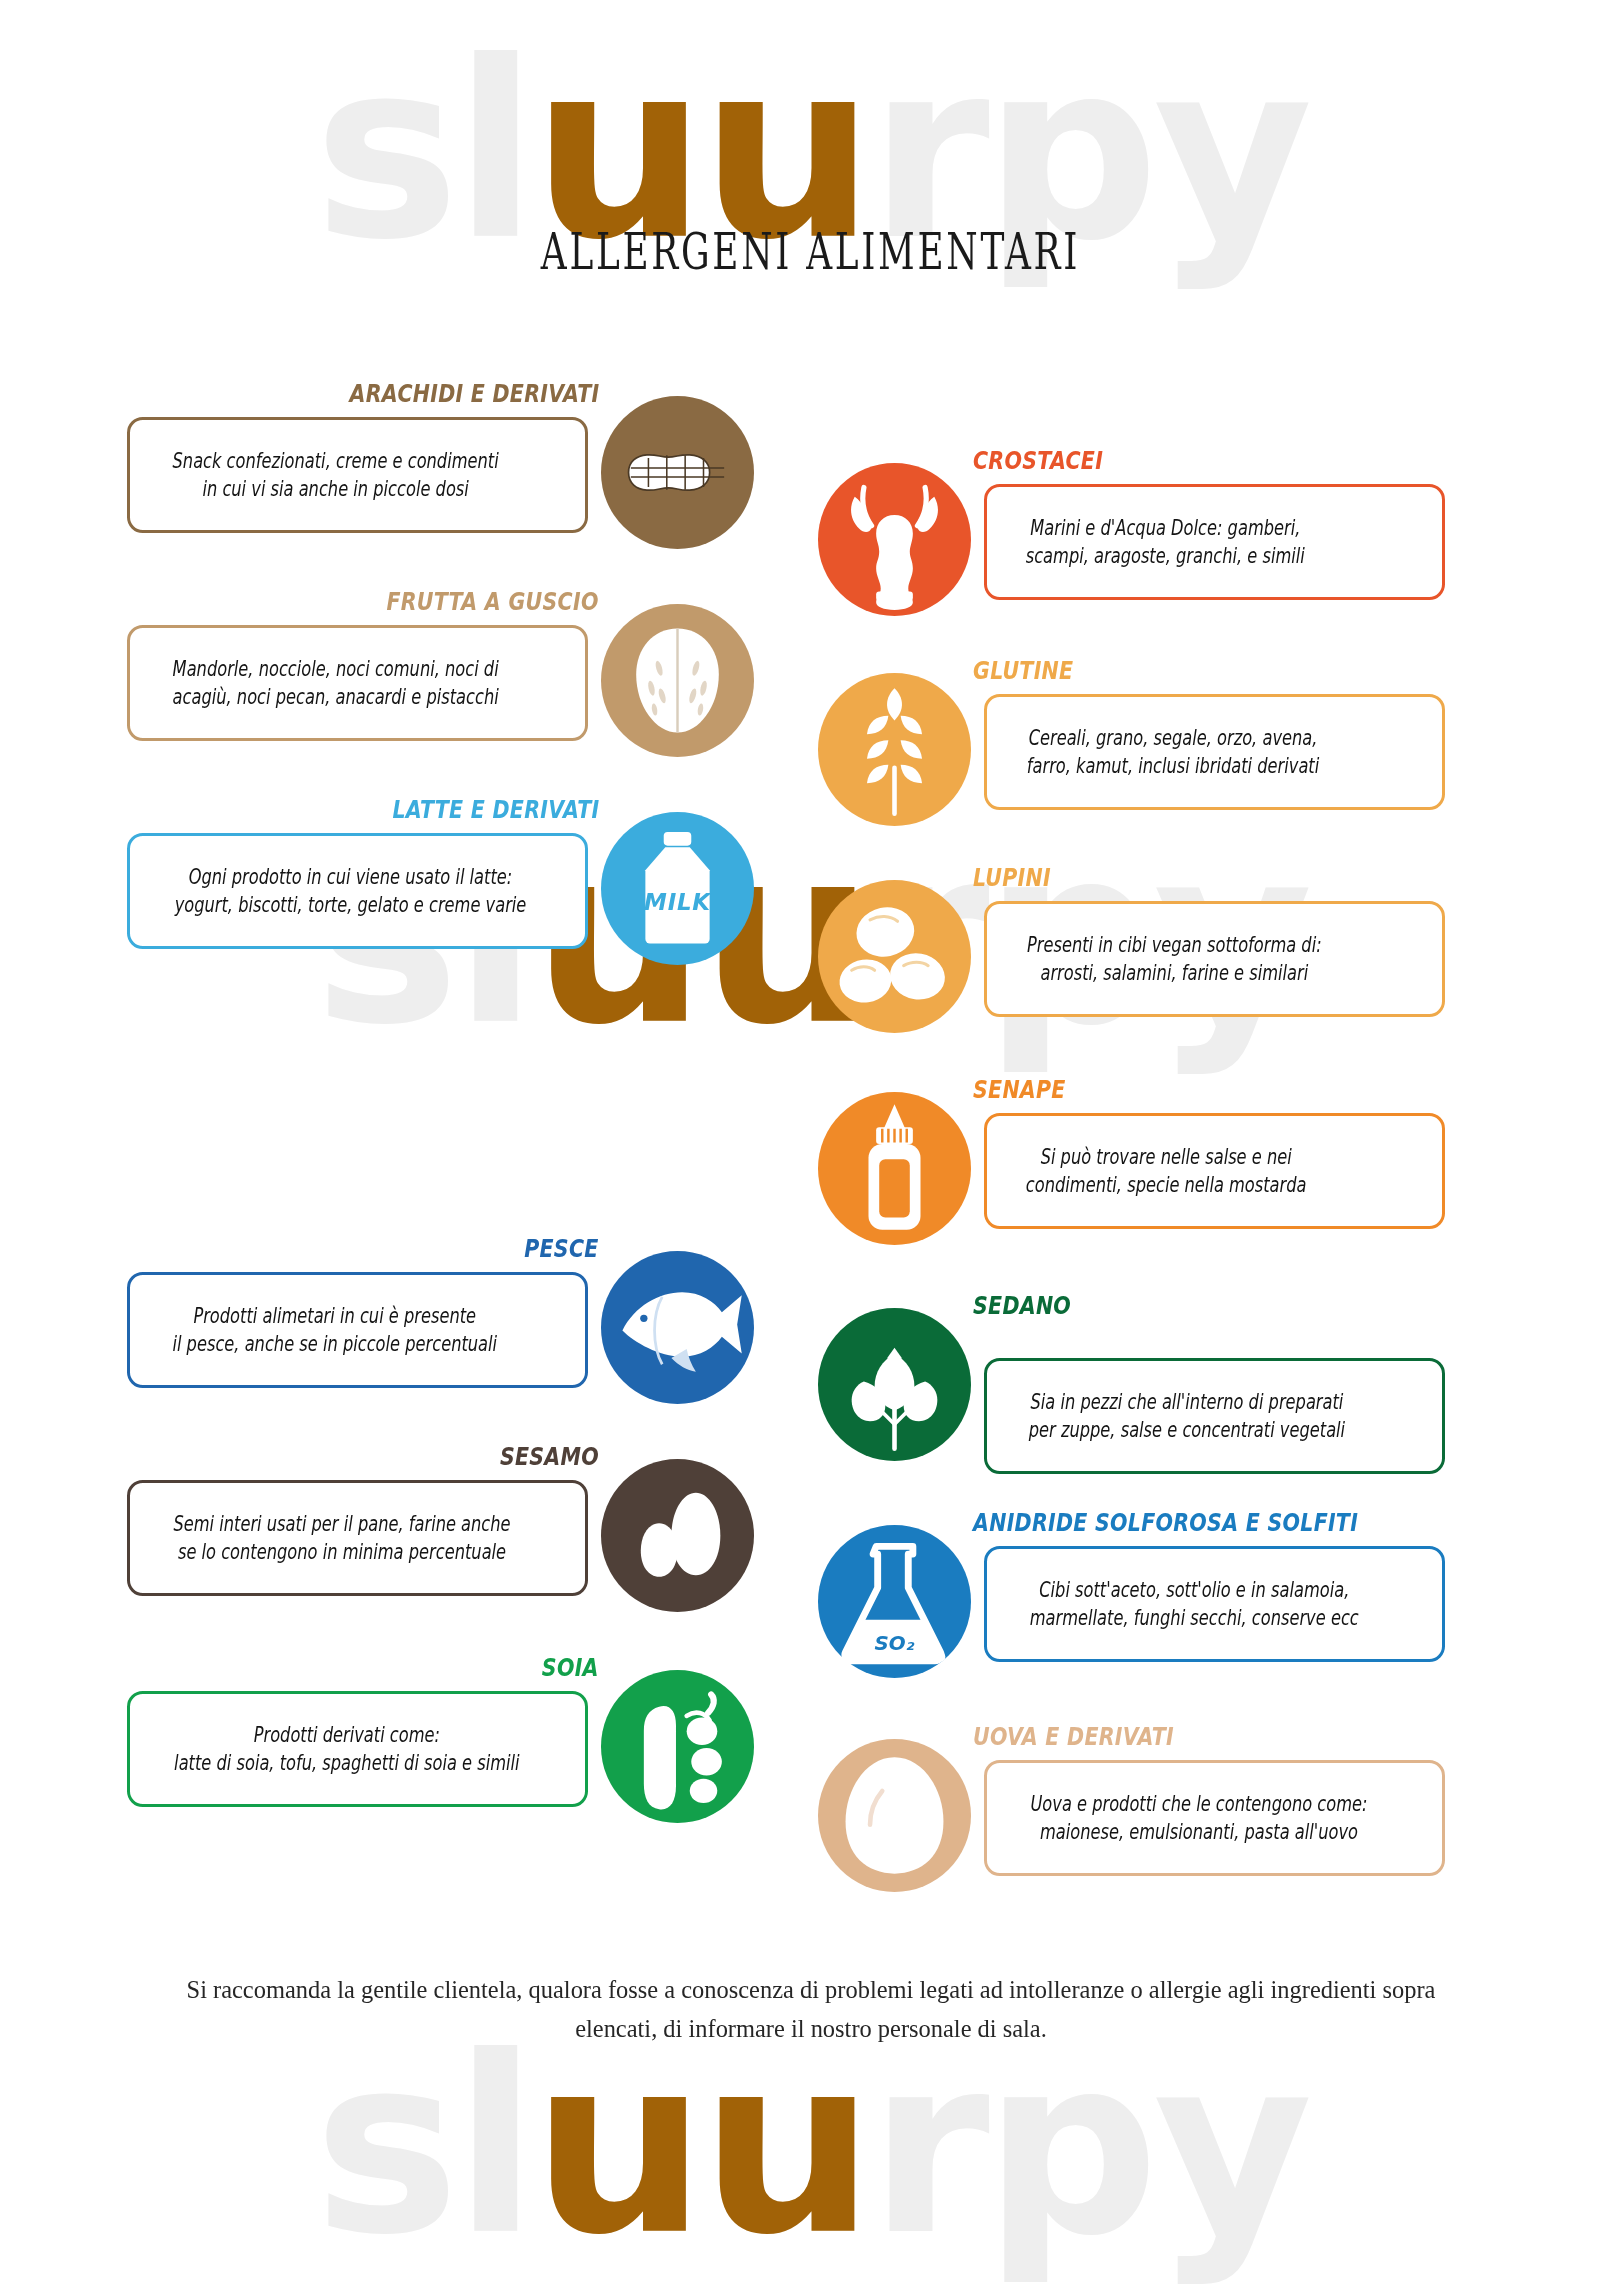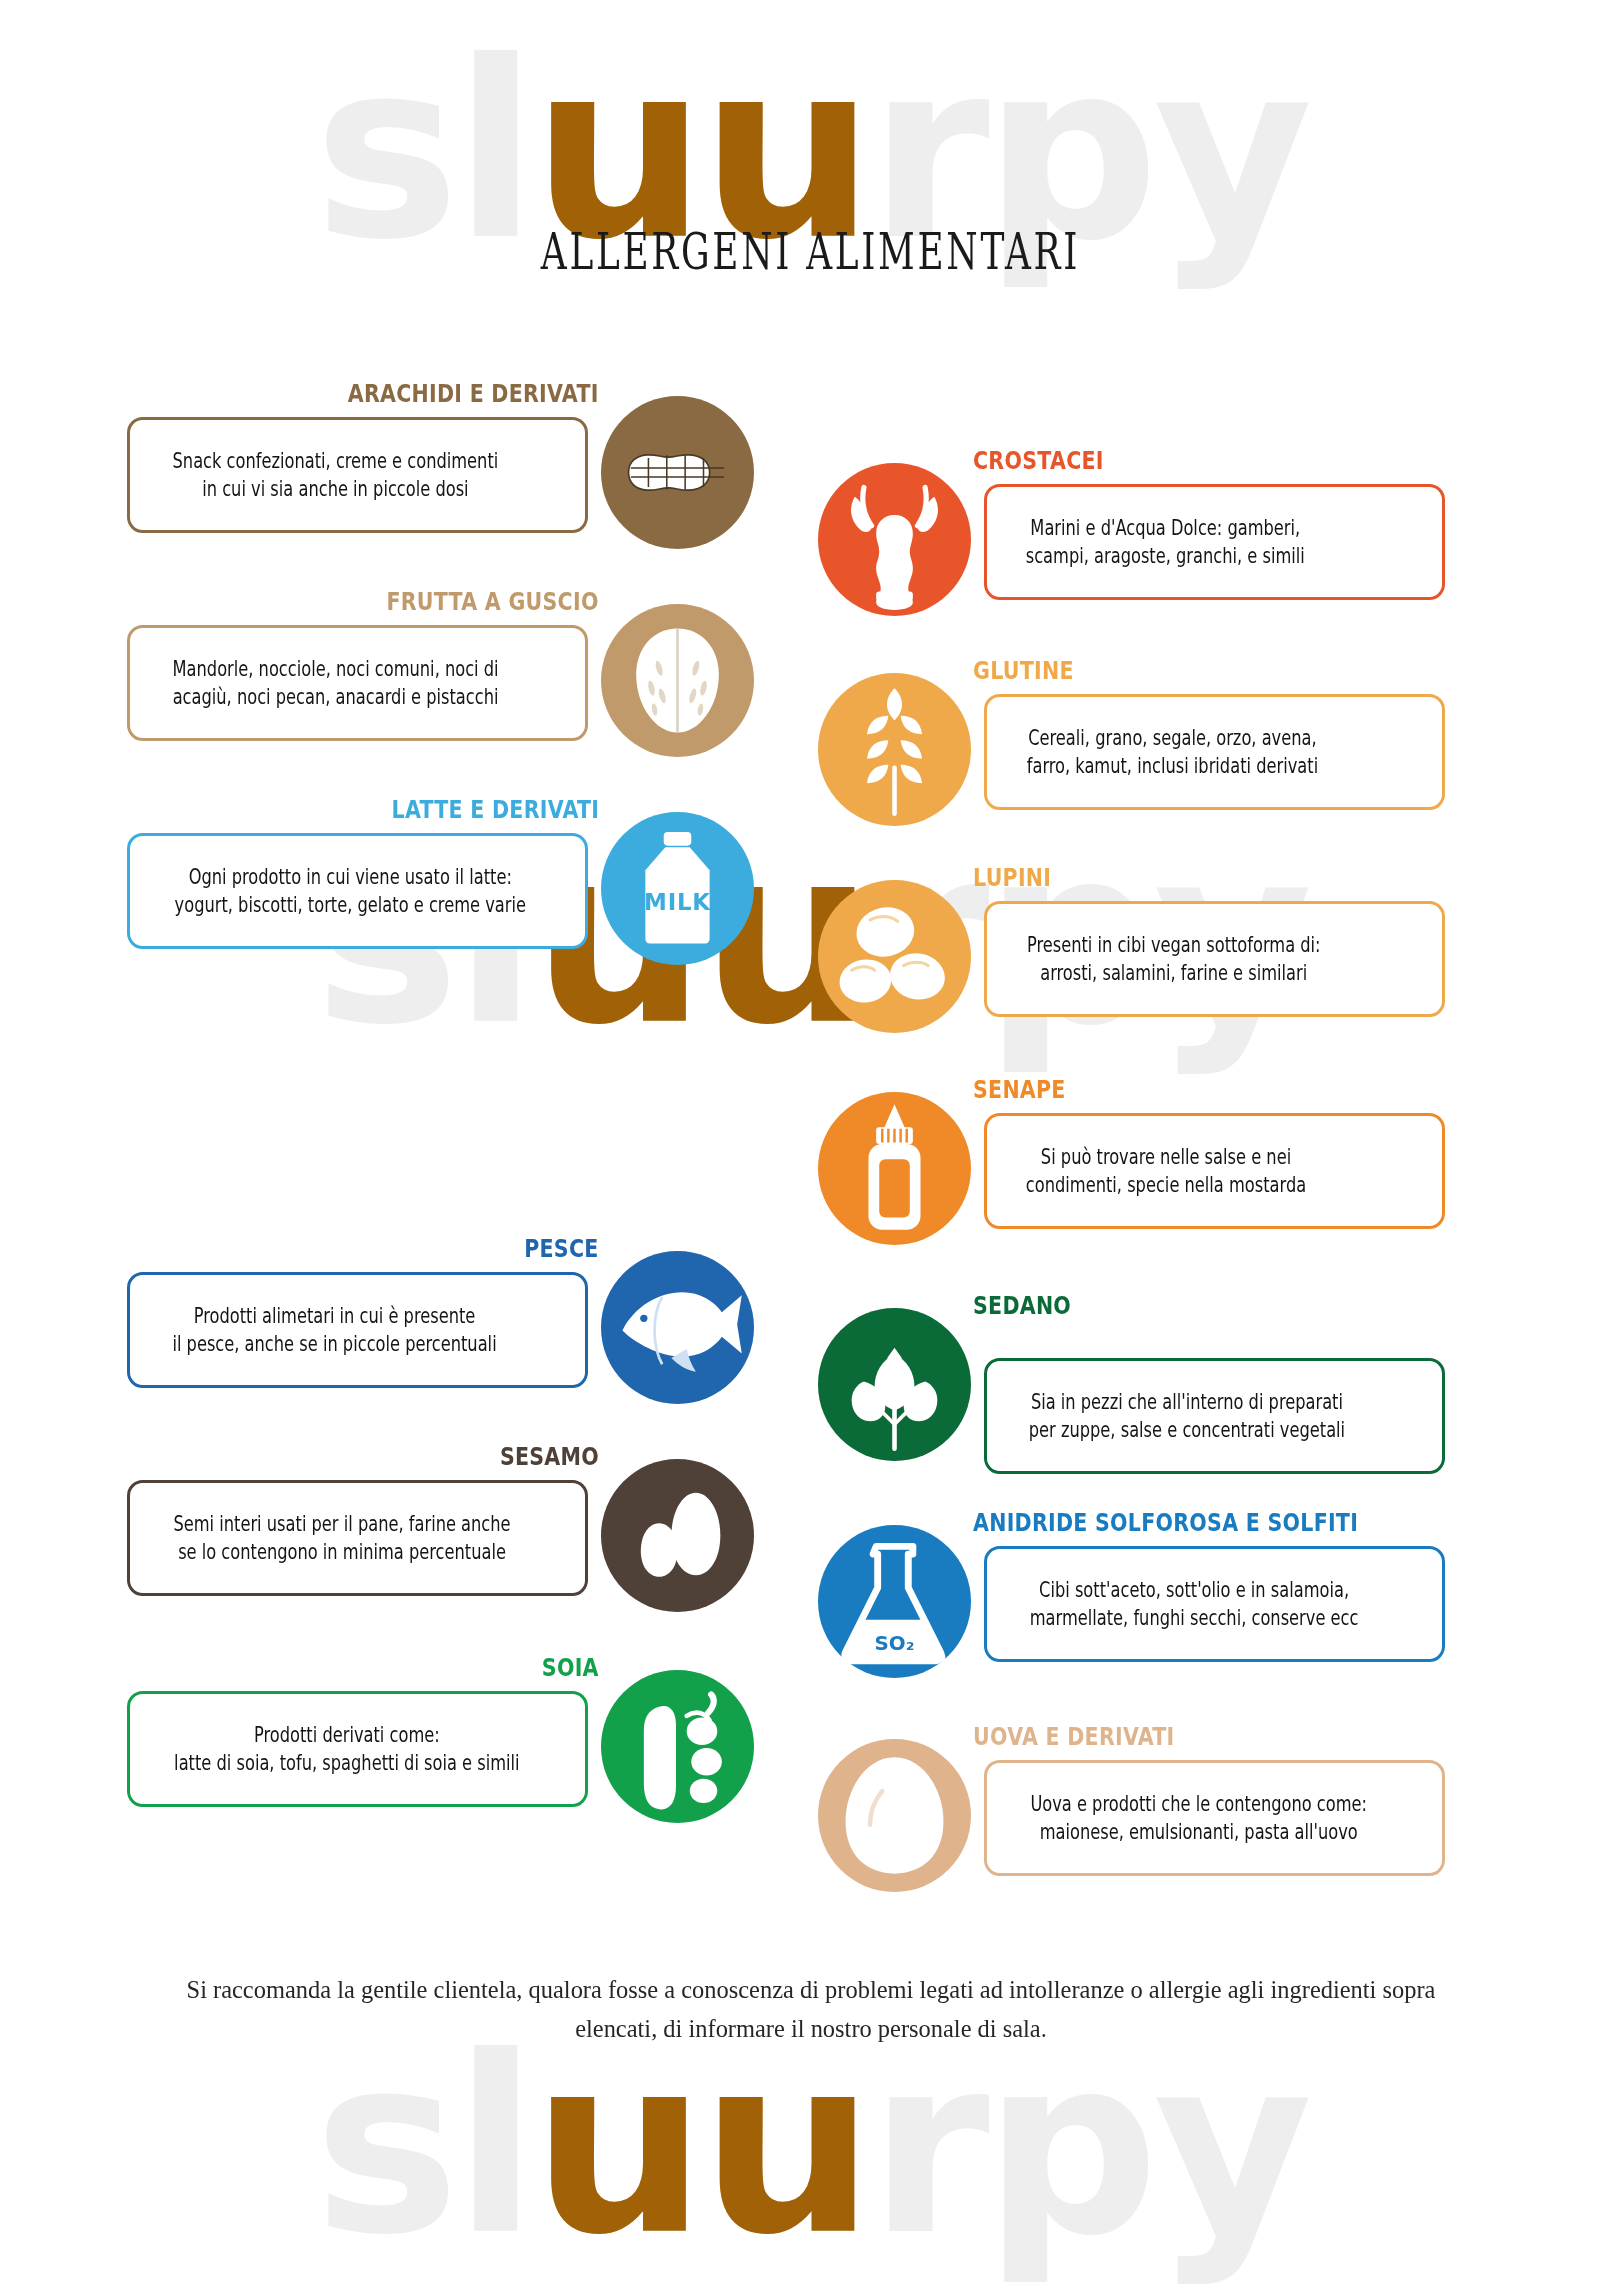--- a/index.html
+++ b/index.html
@@ -63,21 +63,21 @@
     font-family: "DejaVu Serif", serif;
     font-size: 39px;
     letter-spacing: 2.9px;
     color: #1a1a1a;
     font-weight: normal;
     transform: scaleY(1.28) scaleX(0.92);
     transform-origin: center top;
   }
 
   
-  .cards { position: absolute; inset: 0; z-index: 3; }
+  .cards { position: absolute; inset: 0; z-index: 3; font-style: italic; }
 
   .card {
     position: absolute;
     height: 192px;
   }
   .card-left  { left: 127px;  width: 627px; }
   .card-right { left: 818px;  width: 627px; }
 
   .card-head {
     position: absolute;

